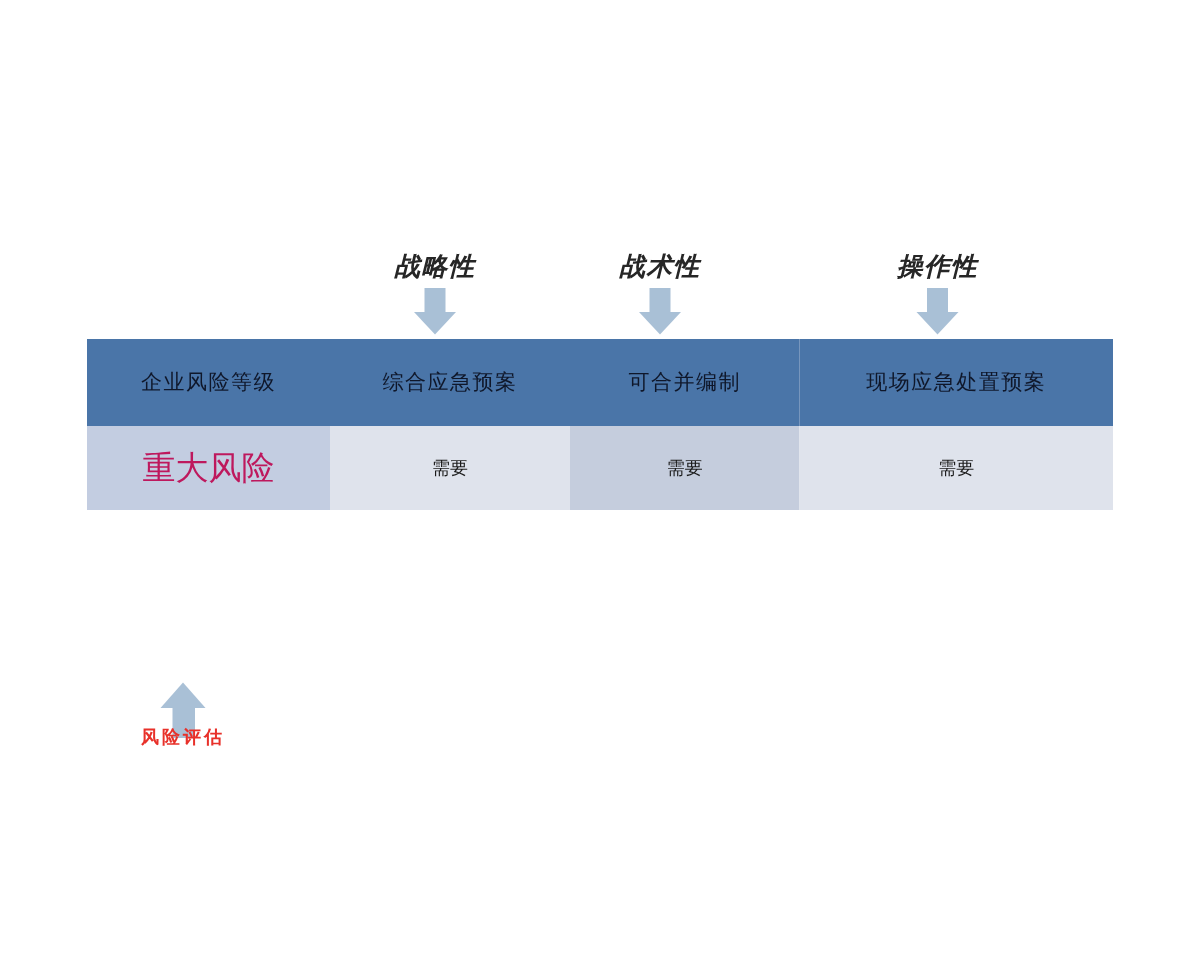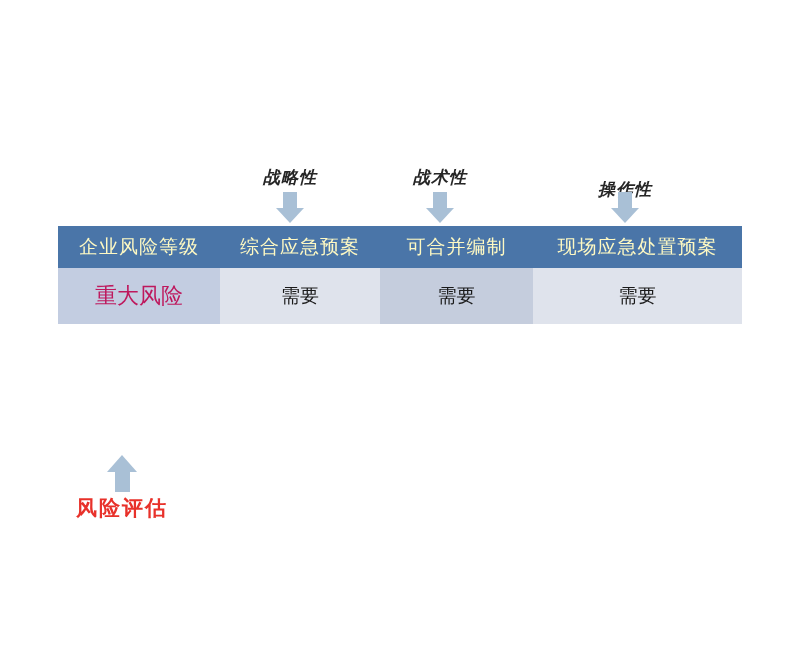--- a/index.html
+++ b/index.html
@@ -69,45 +69,45 @@
     padding: 0;
     margin: 0;
     border: 0;
     text-align: center;
     vertical-align: middle;
     font-weight: normal;
   }
 
   
   .hdr {
-    height: 42px;
+    height: 58px;
     background: #4a75a8;
-    color: #fef9c3;
-    font-size: 19px;
+    color: #0f172a;
+    font-size: 14px;
     font-weight: bold;
     letter-spacing: 1px;
     border-right: 2px solid #ffffff;
     box-shadow: inset 0 0 0 1px rgba(255,255,255,0.0);
   }
   .hdr:last-child { border-right: 0; }
 
   
   .rowlabel {
     height: 56px;
     background: #c3cde1;
     color: #be185d;
     font-size: 22px;
     border-bottom: 2px solid #ffffff;
     border-right: 2px solid #ffffff;
   }
   .cell {
     height: 56px;
     background: #dfe3ec;
     color: #1a1a1a;
-    font-size: 19px;
+    font-size: 12px;
     border-bottom: 2px solid #ffffff;
     border-right: 2px solid #f4f6fa;
   }
   .cell:last-child { border-right: 0; }
   .cell.highlight {
     background: #c5cddd;
   }
   .cell.merged {
     border-right: 2px solid #f4f6fa;
   }
@@ -132,38 +132,38 @@
   #up-arrow .shaft {
     width: 15px;
     height: 20px;
     background: #a9c0d6;
     margin: 0 auto;
   }
 
   #risk-assess-label {
     position: absolute;
     left: 122px;
-    top: 494px;
+    top: 483px;
     transform: translateX(-50%);
     color: #e8312a;
     font-family: "DejaVu Sans", "Liberation Sans", sans-serif;
-    font-size: 21px;
+    font-size: 12px;
     font-weight: bold;
     letter-spacing: 2px;
     white-space: nowrap;
   }
 </style>
 </head>
 <body>
 
 <div id="canvas">
 
   <div class="callout" style="left:290px; top:166px;">战略性</div>
   <div class="callout" style="left:440px; top:166px;">战术性</div>
-  <div class="callout" style="left:625px; top:178px;">操作性</div>
+  <div class="callout" style="left:625px; top:166px;">操作性</div>
 
   <div class="down-arrow" style="left:290px; top:192px;">
     <div class="shaft"></div>
     <div class="head"></div>
   </div>
   <div class="down-arrow" style="left:440px; top:192px;">
     <div class="shaft"></div>
     <div class="head"></div>
   </div>
   <div class="down-arrow" style="left:625px; top:192px;">

